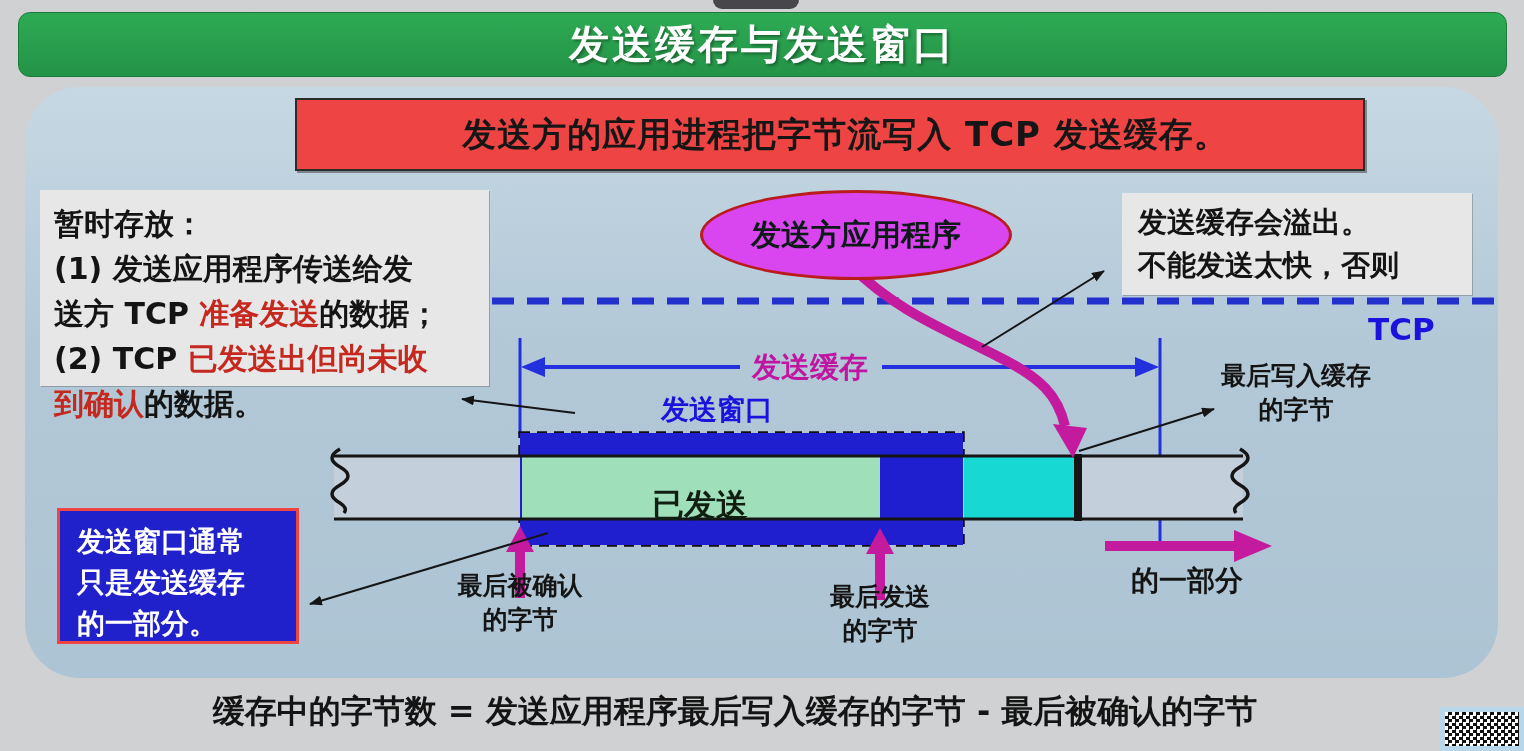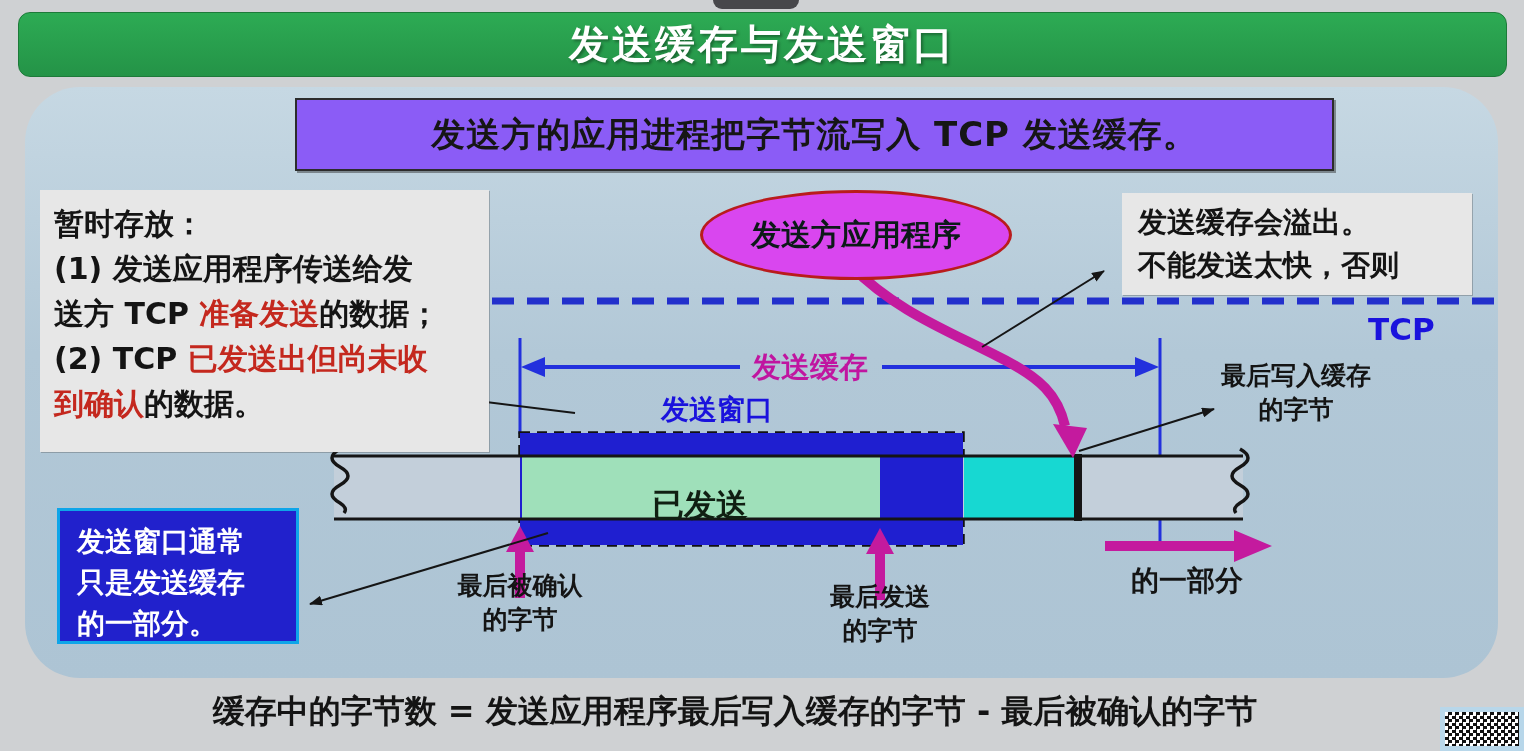--- a/index.html
+++ b/index.html
@@ -21,28 +21,28 @@
     color:#fff;font-size:40px;font-weight:bold;letter-spacing:3px;
     text-shadow:2px 2px 3px rgba(0,0,0,.35);
   }
   
   .content{
     left:25px;top:87px;width:1473px;height:591px;border-radius:55px;
     background:linear-gradient(180deg,#c6d8e3 0%,#b2c8d7 45%,#adc4d4 100%);z-index:0;
   }
   
   .subtitle-box{
-    left:295px;top:98px;width:1035px;height:69px;background:#8b5cf6;
+    left:295px;top:98px;width:1035px;height:69px;background:#ef4444;
     border:2px solid #2c2c2c;box-shadow:2px 2px 0 rgba(40,40,40,.45);z-index:3;
-    display:flex;align-items:center;justify-content:center;
+    display:flex;align-items:center;justify-content:center;padding-left:31px;
   }
   .subtitle-box .t{font-size:34px;font-weight:bold;color:#161616;letter-spacing:1px;}
   
   .note{background:#e7e7e7;z-index:3;color:#141414;font-weight:bold;box-shadow:1px 1px 0 rgba(60,60,60,.3);}
-  .left-note{left:40px;top:190px;width:449px;height:262px;padding:11px 0 16px 14px;box-sizing:border-box;
+  .left-note{left:40px;top:190px;width:449px;height:196px;padding:11px 0 16px 14px;box-sizing:border-box;
     font-size:30px;line-height:45px;}
   .left-note .red,.right-note .red{color:#c4281e;}
   .right-note{left:1122px;top:193px;width:350px;height:102px;padding:8px 0 0 16px;box-sizing:border-box;
     font-size:29px;line-height:43px;}
   
   .app-ellipse{
     left:700px;top:190px;width:312px;height:90px;border-radius:50%;
     background:#d946ef;border:3px solid #b91c1c;box-sizing:border-box;z-index:3;
     display:flex;align-items:center;justify-content:center;
   }
@@ -52,21 +52,21 @@
   .tcp-label{left:1368px;top:311px;width:90px;font-size:31px;color:#1a12dd;text-align:left;}
   .buffer-label{left:735px;top:348px;width:150px;font-size:29px;color:#c015a0;}
   .window-label{left:632px;top:391px;width:170px;font-size:28px;color:#1a12dd;}
   .sent-label{left:600px;top:484px;width:200px;font-size:32px;color:#101f12;}
   .last-acked{left:430px;top:569px;width:180px;font-size:25px;line-height:34px;}
   .last-sent{left:790px;top:572px;width:180px;font-size:25px;line-height:34px;margin-top:8px;}
   .last-written{left:1196px;top:359px;width:200px;font-size:25px;line-height:34px;}
   .seq-label{left:1103px;top:562px;width:168px;font-size:28px;}
   
   .window-note{
-    left:57px;top:508px;width:242px;height:136px;background:#2121cc;border:3px solid #0ea5e9;
+    left:57px;top:508px;width:242px;height:136px;background:#2121cc;border:3px solid #ef4444;
     box-sizing:border-box;z-index:3;color:#fff;font-weight:bold;font-size:28px;line-height:41px;
     padding:10px 0 0 17px;
   }
   
   .formula{left:90px;top:690px;width:1290px;text-align:center;font-size:32px;font-weight:bold;color:#141414;z-index:3;}
   
   .qr{
     left:1440px;top:707px;width:84px;height:44px;z-index:3;background:#fff;
     border:5px solid #b8d7ea;box-sizing:border-box;
   }

